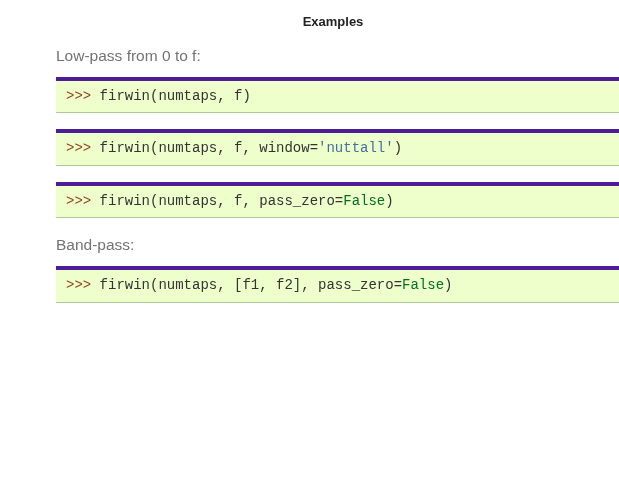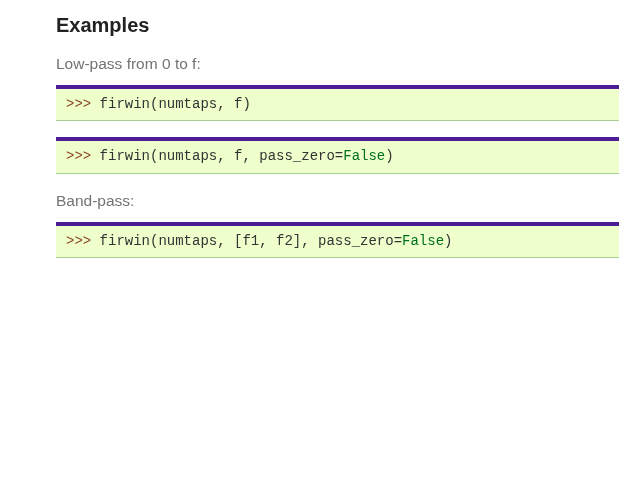--- a/index.html
+++ b/index.html
@@ -15,23 +15,24 @@
     box-sizing: border-box;
   }
   .page {
     background: #ffffff;
     padding: 14px 0 14px 56px;
     box-sizing: border-box;
     height: 503px;
   }
   .section-title {
     font-weight: bold;
-    font-size: 20px;
+    font-size: 13px;
     margin: 0 9px 16px 0;
     color: #222;
+    text-align: center;
   }
   .desc {
     font-size: 15.5px;
     margin: 0 0 10px 0;
     color: #737373;
     line-height: 1.4;
   }
   .codeblock {
     background: #eeffcc;
     border-top: 4px solid #4c1d95;
@@ -52,20 +53,21 @@
 </head>
 <body>
 
 <div class="page">
 
   <p class="section-title">Examples</p>
 
   <p class="desc">Low-pass from 0 to f:</p>
   <div class="codeblock"><span class="tok-prompt">&gt;&gt;&gt; </span><span class="tok-plain">firwin(numtaps, f)</span></div>
 
+  <div class="codeblock"><span class="tok-prompt">&gt;&gt;&gt; </span><span class="tok-plain">firwin(numtaps, f, window=</span><span class="tok-str">'nuttall'</span><span class="tok-plain">)</span></div>
 
   <div class="codeblock"><span class="tok-prompt">&gt;&gt;&gt; </span><span class="tok-plain">firwin(numtaps, f, pass_zero=</span><span class="tok-kw">False</span><span class="tok-plain">)</span></div>
 
   <p class="desc">Band-pass:</p>
   <div class="codeblock"><span class="tok-prompt">&gt;&gt;&gt; </span><span class="tok-plain">firwin(numtaps, [f1, f2], pass_zero=</span><span class="tok-kw">False</span><span class="tok-plain">)</span></div>
 
 
 </div>
 
 </body></html>

